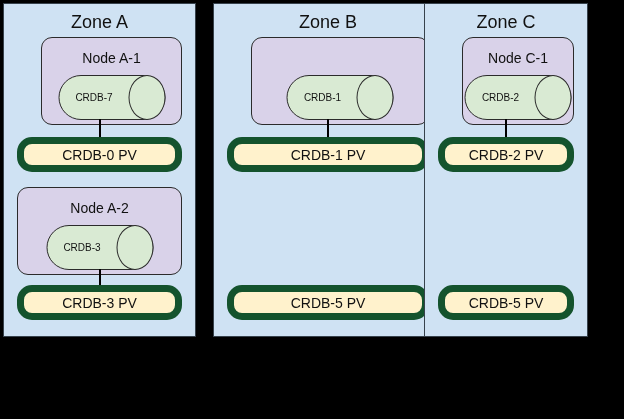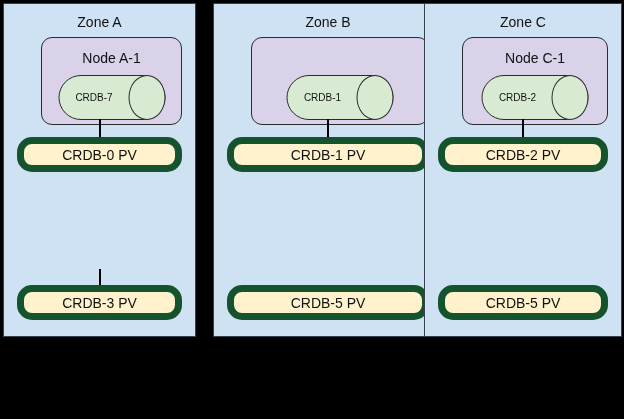--- a/index.html
+++ b/index.html
@@ -6,24 +6,24 @@
   .canvas{
     position:relative;width:624px;height:419px;background:#000;
     font-family:"Liberation Sans",sans-serif;color:#111;overflow:hidden;
   }
   .zone{
     position:absolute;top:3px;height:334px;background:#cfe2f3;
     border:1px solid #37424c;box-sizing:border-box;
   }
   .zone-a{left:3px;width:193px;}
   .zone-b{left:213px;width:230px;}
-  .zone-c{left:424px;width:198px;padding-left:14px;}
+  .zone-c{left:424px;width:164px;padding-left:14px;}
   .zone-title{
     position:absolute;top:10px;left:0;right:0;text-align:center;
-    font-size:14px;line-height:16px;
+    font-size:18px;line-height:16px;
   }
   .node{
     position:absolute;left:13px;right:13px;height:88px;background:#d9d2e9;
     border:1px solid #2b2b2b;border-radius:11px;box-sizing:border-box;
   }
   .node-1{top:33px;margin-left:24px;}
   .node-2{top:183px;}
   .node-title{
     position:absolute;top:12px;left:0;right:0;text-align:center;
     font-size:14px;line-height:16px;
@@ -69,20 +69,28 @@
       <div class="node-title">Node A-1</div>
       <div class="cylinder">
         <div class="cyl-body"></div>
         <div class="cyl-cap"></div>
         <div class="cyl-label">CRDB-7</div>
       </div>
     </div>
     <div class="connector connector-1"></div>
     <div class="pv pv-1">CRDB-0 PV</div>
 
+    <div class="node node-2">
+      <div class="node-title">Node A-2</div>
+      <div class="cylinder">
+        <div class="cyl-body"></div>
+        <div class="cyl-cap"></div>
+        <div class="cyl-label">CRDB-3</div>
+      </div>
+    </div>
     <div class="connector connector-2"></div>
     <div class="pv pv-2">CRDB-3 PV</div>
   </div>
 
   <div class="zone zone-b">
     <div class="zone-title">Zone B</div>
 
     <div class="node node-1">
       <div class="cylinder">
         <div class="cyl-body"></div>

